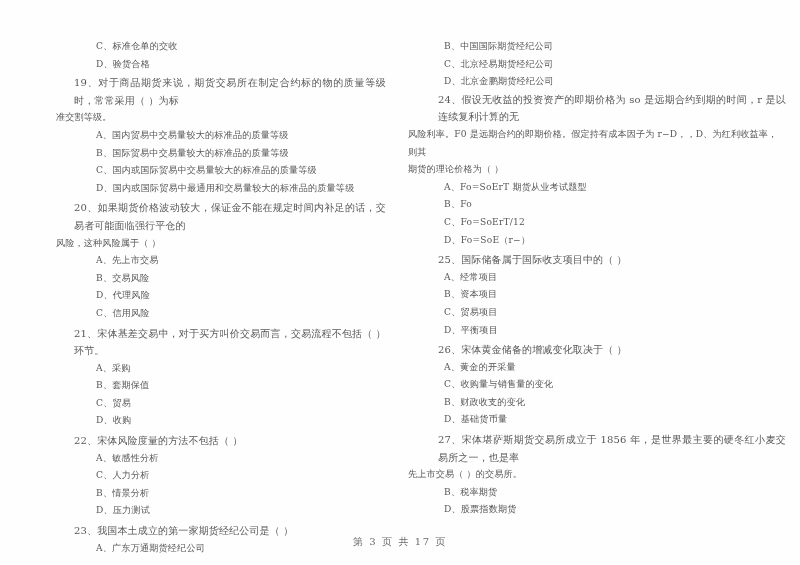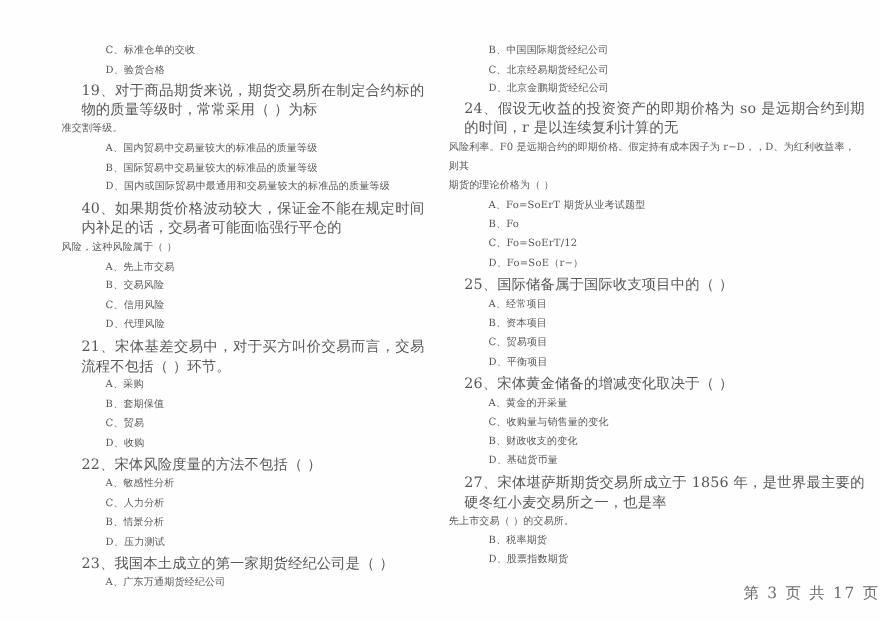--- a/index.html
+++ b/index.html
@@ -36,21 +36,21 @@
     width: 50%;
     padding: 0 14px 0 0;
   }
   .col-left { padding-left: 78px; }
   .col-right { padding-left: 22px; }
 
   .q-block {
     margin-bottom: 2px;
   }
   .q-stem {
-    font-size: 13px;
+    font-size: 10px;
     line-height: 17.6px;
     letter-spacing: 0.15px;
     color: #575757;
     text-align: justify;
     text-justify: inter-character;
     margin: 0;
     padding: 0;
   }
   .q-stem-cont {
     font-size: 9.1px;
@@ -64,41 +64,41 @@
   .opt {
     font-size: 9.1px;
     line-height: 17.6px;
     letter-spacing: 0.2px;
     color: #575757;
     margin: 0;
     padding-left: 18px;
     white-space: nowrap;
   }
   .col-left .q-stem { margin-left: -4px; }
-  .col-right .q-stem { margin-left: 0px; }
+  .col-right .q-stem { margin-left: 16px; }
   .col-right .opt { padding-left: 22px; }
 
   .orphan-opt {
     font-size: 9.1px;
     line-height: 17.6px;
     letter-spacing: 0.2px;
     color: #575757;
     margin: 0;
     padding-left: 18px;
     white-space: nowrap;
   }
   .col-right .orphan-opt { padding-left: 22px; }
 
   .footer {
     position: absolute;
     left: 0;
     right: 0;
     bottom: 16px;
-    text-align: right;
-    font-size: 14px;
+    text-align: center;
+    font-size: 10px;
     letter-spacing: 1.6px;
     color: #6b6b6b;
     font-family: "DejaVu Serif", "Liberation Serif", serif;
   }
   .spacer-xs { height: 1px; }
 </style>
 </head>
 <body>
 
 <div class="page">
@@ -109,30 +109,31 @@
       <div class="orphan-opt">C、标准仓单的交收</div>
       <div class="orphan-opt">D、验货合格</div>
 
       <div class="spacer-xs"></div>
 
       <div class="q-block">
         <div class="q-stem">19、对于商品期货来说，期货交易所在制定合约标的物的质量等级时，常常采用（        ）为标</div>
         <div class="q-stem-cont">准交割等级。</div>
         <div class="opt">A、国内贸易中交易量较大的标准品的质量等级</div>
         <div class="opt">B、国际贸易中交易量较大的标准品的质量等级</div>
+        <div class="opt">C、国内或国际贸易中交易量较大的标准品的质量等级</div>
         <div class="opt">D、国内或国际贸易中最通用和交易量较大的标准品的质量等级</div>
       </div>
 
       <div class="q-block">
-        <div class="q-stem">40、如果期货价格波动较大，保证金不能在规定时间内补足的话，交易者可能面临强行平仓的</div>
+        <div class="q-stem">20、如果期货价格波动较大，保证金不能在规定时间内补足的话，交易者可能面临强行平仓的</div>
         <div class="q-stem-cont">风险，这种风险属于（        ）</div>
         <div class="opt">A、先上市交易</div>
         <div class="opt">B、交易风险</div>
+        <div class="opt">D、代理风险</div>
         <div class="opt">C、信用风险</div>
-        <div class="opt">D、代理风险</div>
       </div>
 
       <div class="q-block">
         <div class="q-stem">21、宋体基差交易中，对于买方叫价交易而言，交易流程不包括（        ）环节。</div>
         <div class="opt">A、采购</div>
         <div class="opt">B、套期保值</div>
         <div class="opt">C、贸易</div>
         <div class="opt">D、收购</div>
       </div>
 

